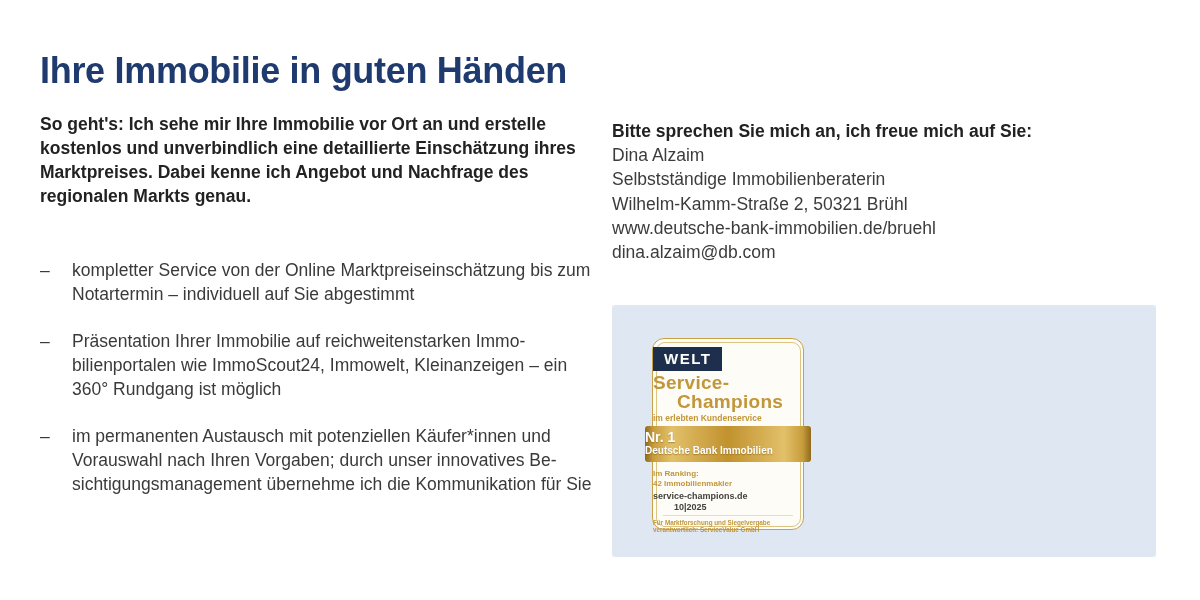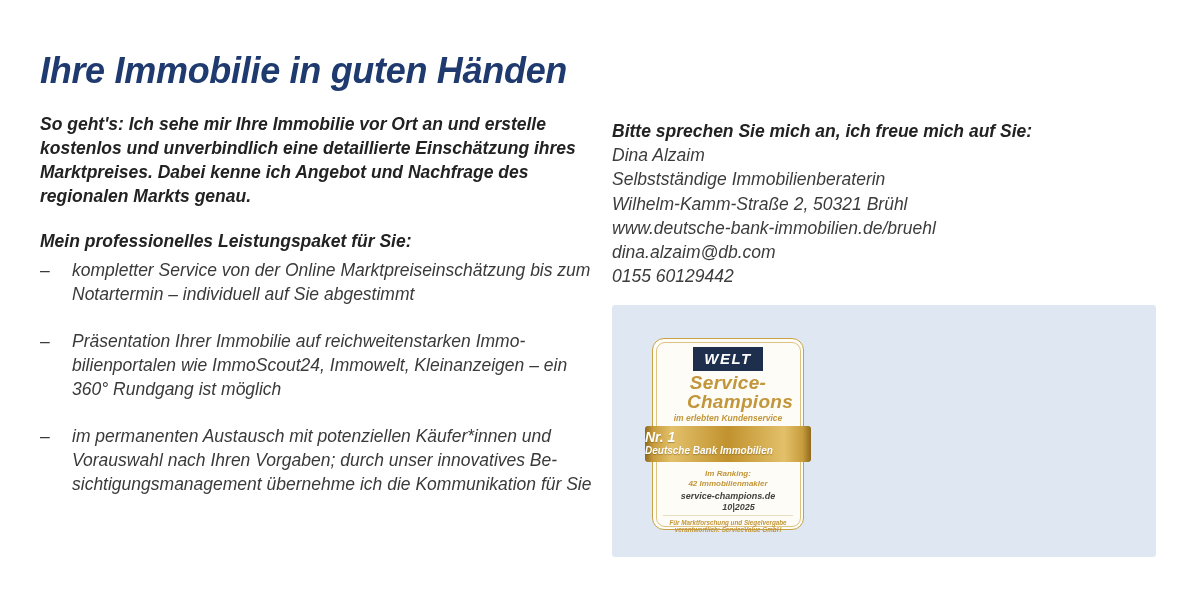--- a/index.html
+++ b/index.html
@@ -4,21 +4,21 @@
 <style>
   :root{
     --c-heading:#1e3a6e;
     --c-body-text:#2b2b2b;
     --c-promo-bg:#dfe7f2;
     --c-promo-text:#53687e;
     --c-gold:#c2963a;
     --c-navy:#1d2f4d;
     --c-badge-bg:#fdfcf6;
   }
-  *{margin:0;padding:0;box-sizing:border-box;font-style:italic;}
+  *{margin:0;padding:0;box-sizing:border-box;}
   html,body{width:1200px;height:600px;background:#ffffff;
     font-family:"Liberation Sans","DejaVu Sans",sans-serif;}
   .page{position:relative;width:1200px;height:600px;background:#fff;overflow:hidden;}
 
   .page-title{position:absolute;left:40px;top:50px;
     font-size:36px;font-weight:600;letter-spacing:-0.3px;color:var(--c-heading);}
 
   .intro{position:absolute;left:40px;top:112px;width:552px;
     font-size:17.5px;line-height:24px;font-weight:700;color:#222;}
 
@@ -40,21 +40,21 @@
 
   .promo-text{position:absolute;left:224px;top:22px;width:310px;
     font-size:27.5px;line-height:33.5px;font-weight:300;color:var(--c-promo-text);
     letter-spacing:-0.2px;}
 
   
   .badge{position:absolute;left:40px;top:33px;width:152px;height:192px;
     background:var(--c-badge-bg);border:1.5px solid #c9a145;border-radius:12px;}
   .badge::before{content:"";position:absolute;inset:2.5px;border:1px solid #dcc382;
     border-radius:9px;pointer-events:none;}
-  .badge .abs{position:absolute;left:0;right:0;text-align:center;border-radius:12px;}
+  .badge .abs{position:absolute;left:0;right:0;border-radius:12px;}
 
   .welt-logo{top:8px;}
   .welt-logo span{display:inline-block;background:var(--c-navy);color:#fff;
     font-weight:700;font-size:15px;letter-spacing:1.5px;padding:3px 11px 4px;}
 
   .award-line1{top:33px;font-size:19px;font-weight:700;color:var(--c-gold);letter-spacing:0.3px;}
   .award-line2{top:52px;font-size:19px;font-weight:700;color:var(--c-gold);letter-spacing:0.3px;padding-left:24px;}
   .award-subtitle{top:74px;font-size:8.5px;font-weight:700;color:var(--c-gold);}
 
   .ribbon{position:absolute;left:-8px;right:-8px;top:87px;height:36px;
@@ -75,21 +75,20 @@
 </style>
 </head>
 <body>
 
 <div class="page">
 
   <h1 class="page-title">Ihre Immobilie in guten Händen</h1>
 
   <p class="intro">So geht's: Ich sehe mir Ihre Immobilie vor Ort an und erstelle kostenlos und unverbindlich eine detaillierte Einschätzung ihres Marktpreises. Dabei kenne ich Angebot und Nachfrage des regionalen Markts genau.</p>
 
-  <div class="list-title">Mein professionelles Leistungspaket für Sie:</div>
 
   <ul class="bullets">
     <li class="bullet">
       <span class="dash">–</span>
       <span>kompletter Service von der Online Marktpreiseinschätzung bis zum Notartermin – individuell auf Sie abgestimmt</span>
     </li>
     <li class="bullet">
       <span class="dash">–</span>
       <span>Präsentation Ihrer Immobilie auf reichweitenstarken Immo­bilienportalen wie ImmoScout24, Immowelt, Kleinanzeigen – ein 360° Rundgang ist möglich</span>
     </li>
@@ -99,21 +98,20 @@
     </li>
   </ul>
 
   <div class="contact">
     <div class="contact-heading">Bitte sprechen Sie mich an, ich freue mich auf Sie:</div>
     <div class="plain">Dina Alzaim</div>
     <div class="plain">Selbstständige Immobilienberaterin</div>
     <div class="plain">Wilhelm-Kamm-Straße  2, 50321 Brühl</div>
     <a class="plain">www.deutsche-bank-immobilien.de/bruehl</a>
     <a class="plain">dina.alzaim@db.com</a>
-    <div class="plain">0155 60129442</div>
   </div>
 
   <div class="promo-panel">
 
     <div class="badge">
       <div class="abs welt-logo">
         <span>WELT</span>
       </div>
       <div class="abs award-line1">Service-</div>
       <div class="abs award-line2">Champions</div>

